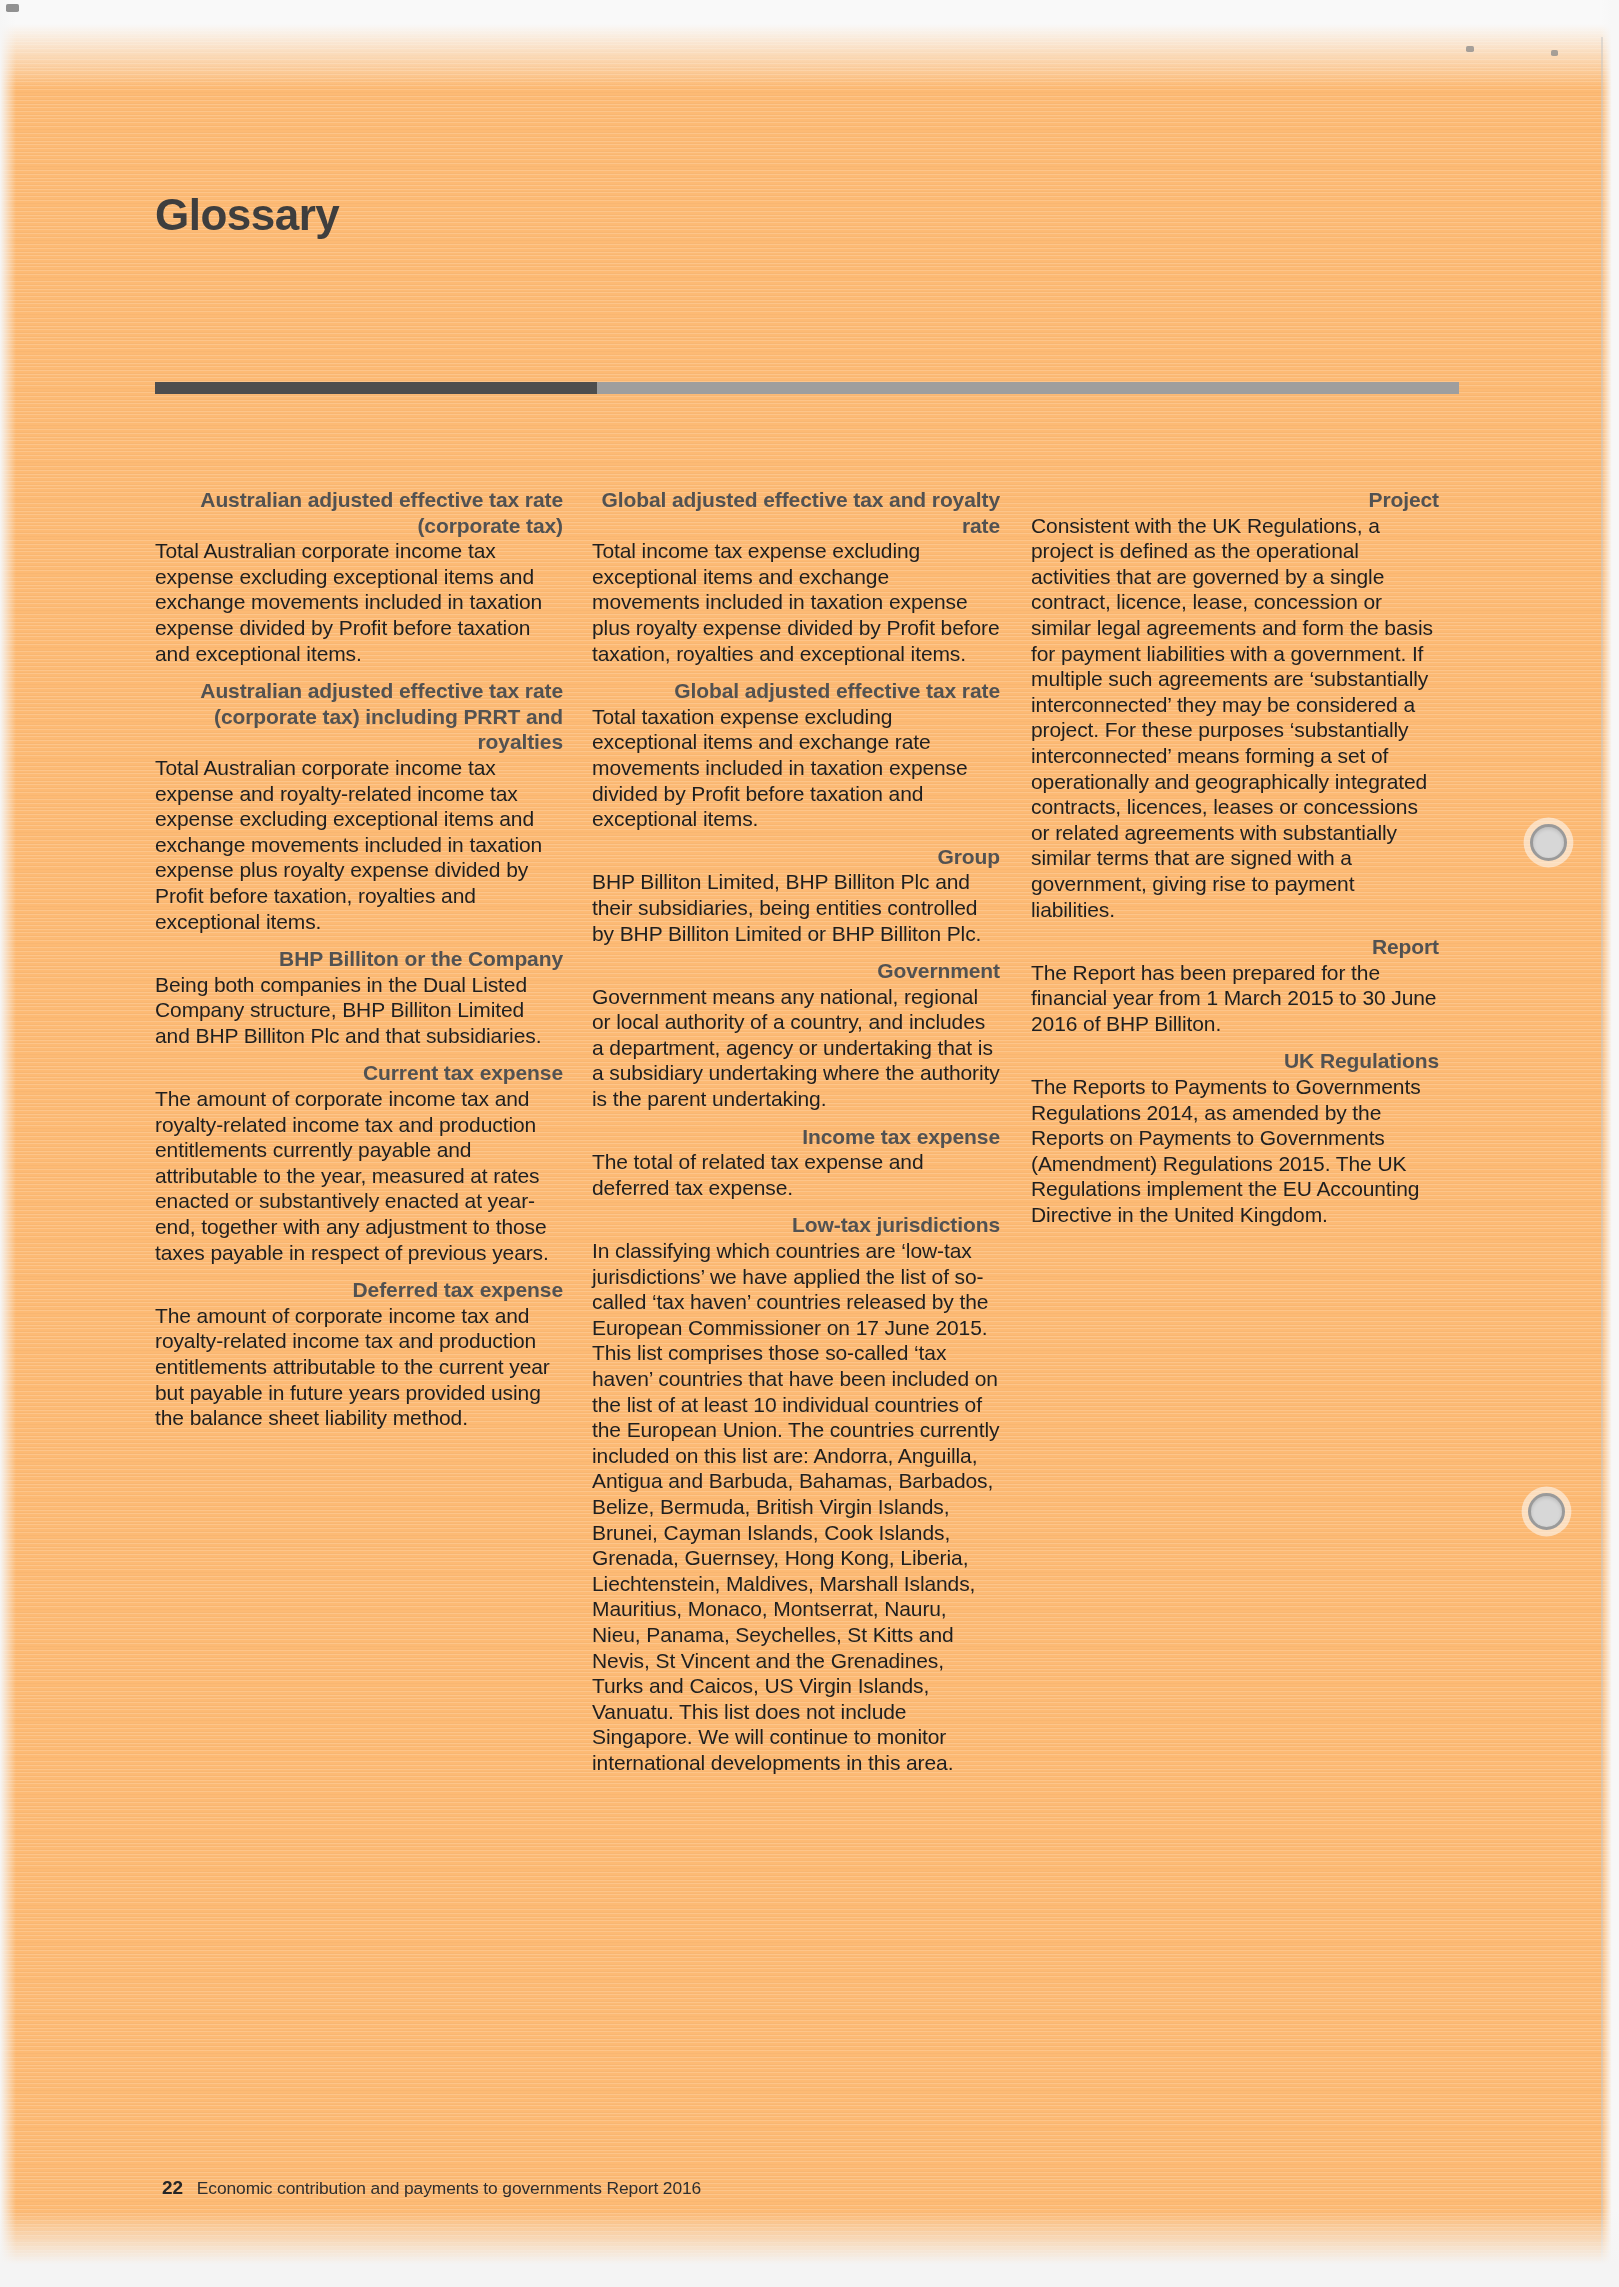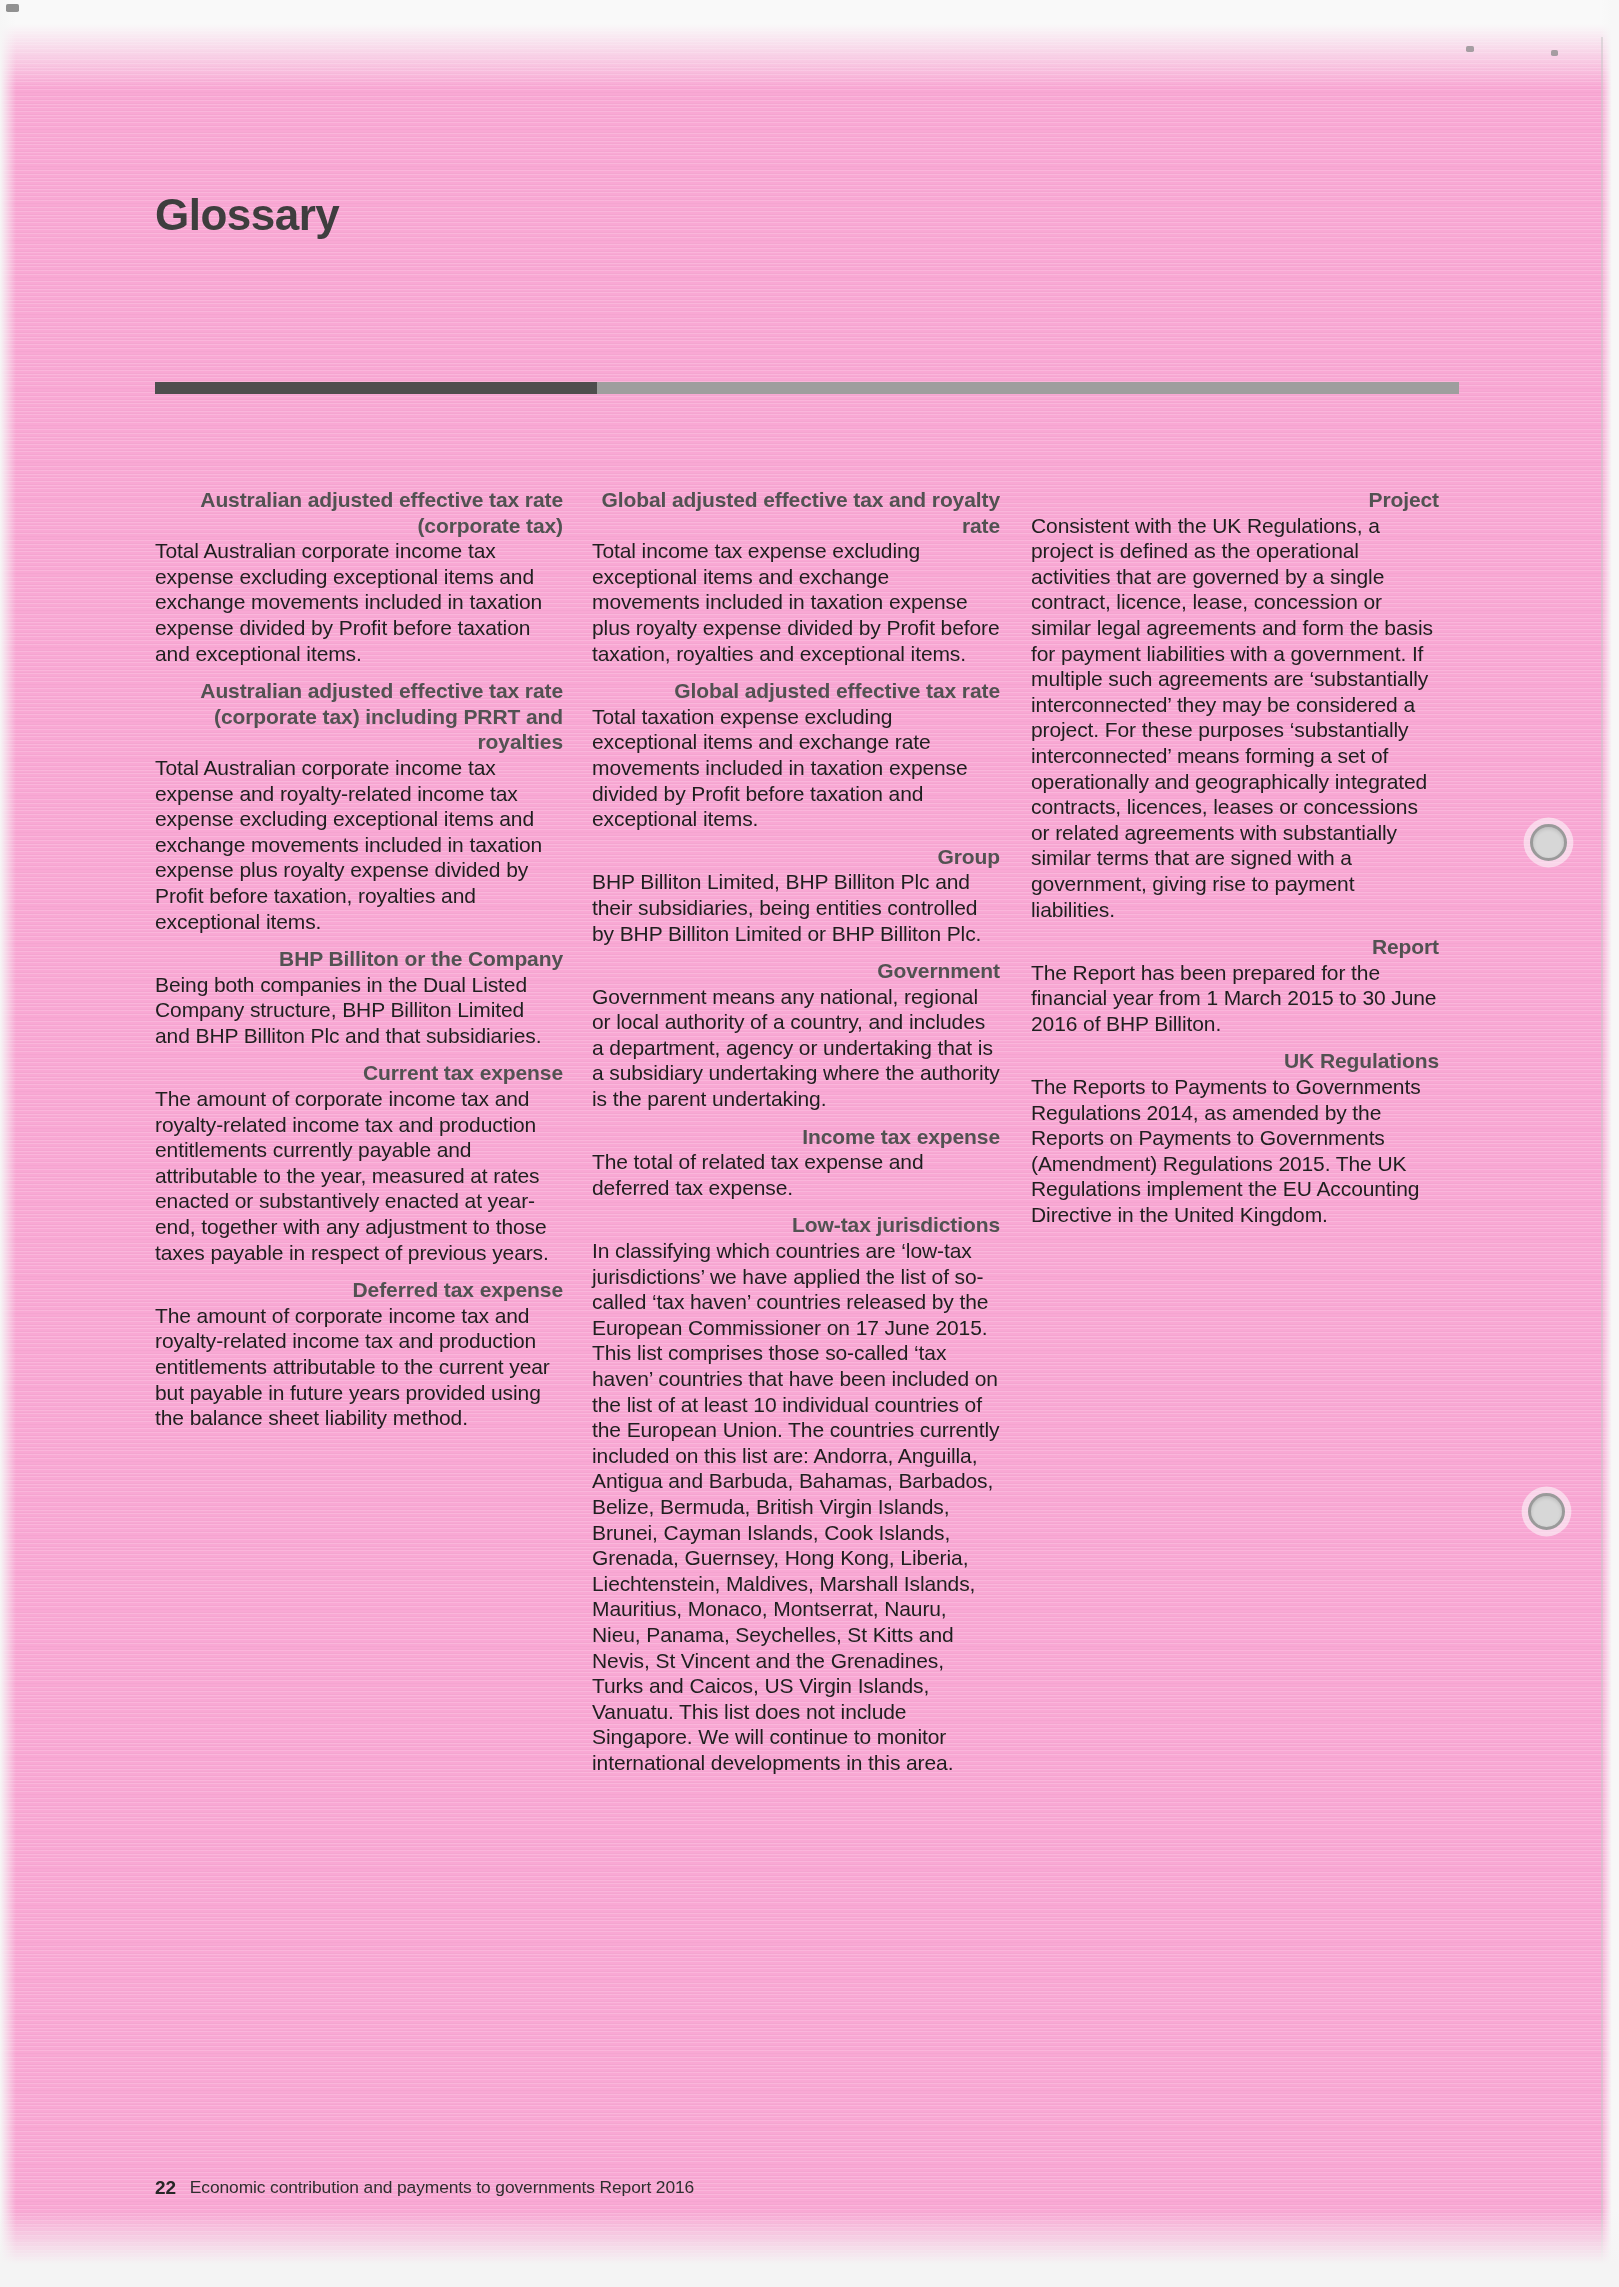--- a/index.html
+++ b/index.html
@@ -4,21 +4,21 @@
 <style>
   html,body{margin:0;padding:0;}
   body{
     width:1619px;height:2287px;
     background:#ededed;
     font-family:"Liberation Sans","DejaVu Sans",sans-serif;
     -webkit-font-smoothing:antialiased;
   }
   .page{
     position:relative;width:1619px;height:2287px;overflow:hidden;
-    background:#f9a8d4;
+    background:#fdba74;
   }
   
   .page::before{
     content:"";position:absolute;inset:0;pointer-events:none;
     background:repeating-linear-gradient(
       180deg,
       rgba(255,255,255,.16) 0 0.9px,
       rgba(255,255,255,0) 0.9px 2.7px,
       rgba(0,0,0,.018) 2.7px 3.7px);
     mix-blend-mode:normal;
@@ -89,21 +89,21 @@
     font-size:21px;line-height:25.6px;font-weight:bold;color:#525252;
     letter-spacing:-0.1px;
     text-align:right;
   }
   .definition{
     margin:0;padding:0;
     font-size:21px;line-height:25.6px;color:#1f1f1f;letter-spacing:-0.1px;
   }
 
   .footer{
-    position:absolute;left:155px;top:2177px;display:flex;align-items:flex-start;
+    position:absolute;left:162px;top:2177px;display:flex;align-items:center;
     color:#262626;
   }
   .footer .page-num{font-size:19px;font-weight:bold;letter-spacing:0;}
   .footer .footer-text{font-size:17.4px;margin-left:13.7px;color:#2e2e2e;letter-spacing:-0.1px;}
 </style>
 </head>
 <body>
 
 <div class="page">
 

